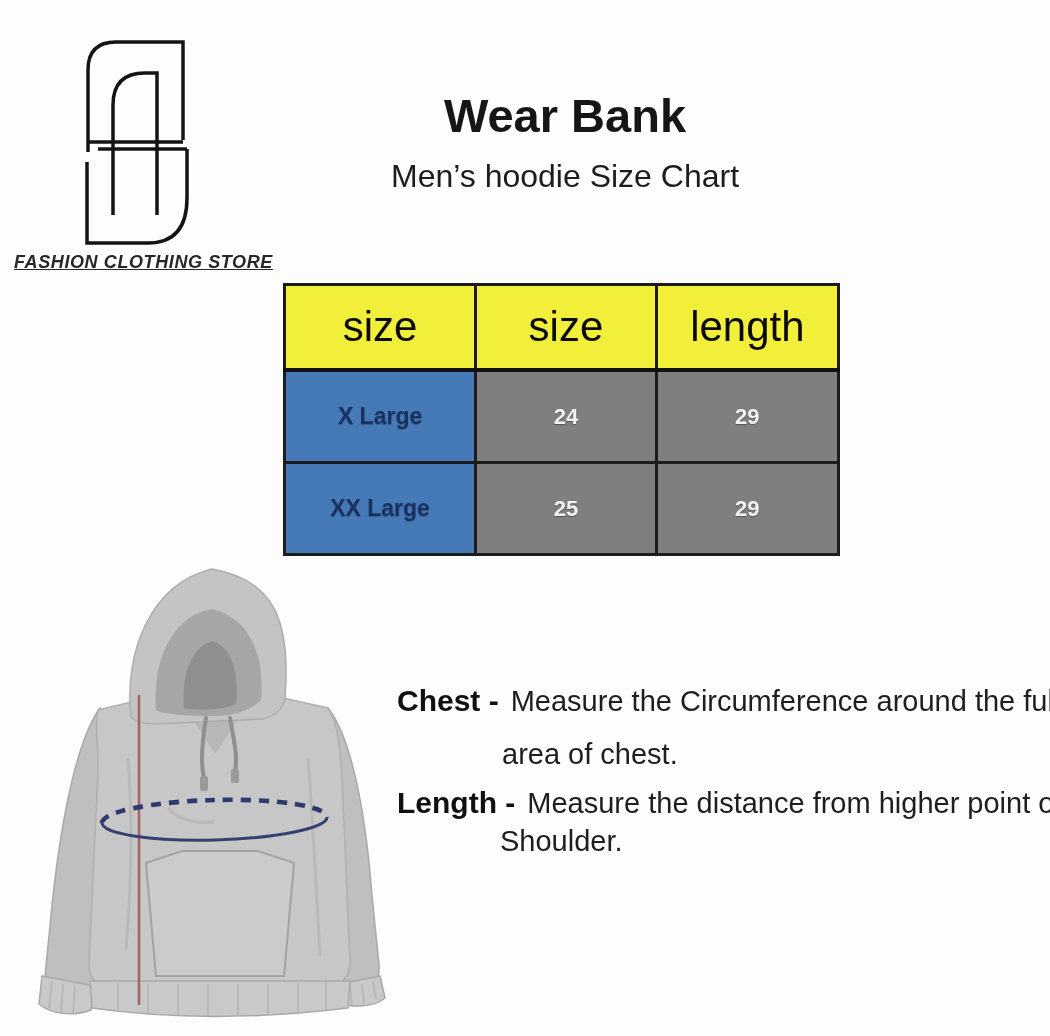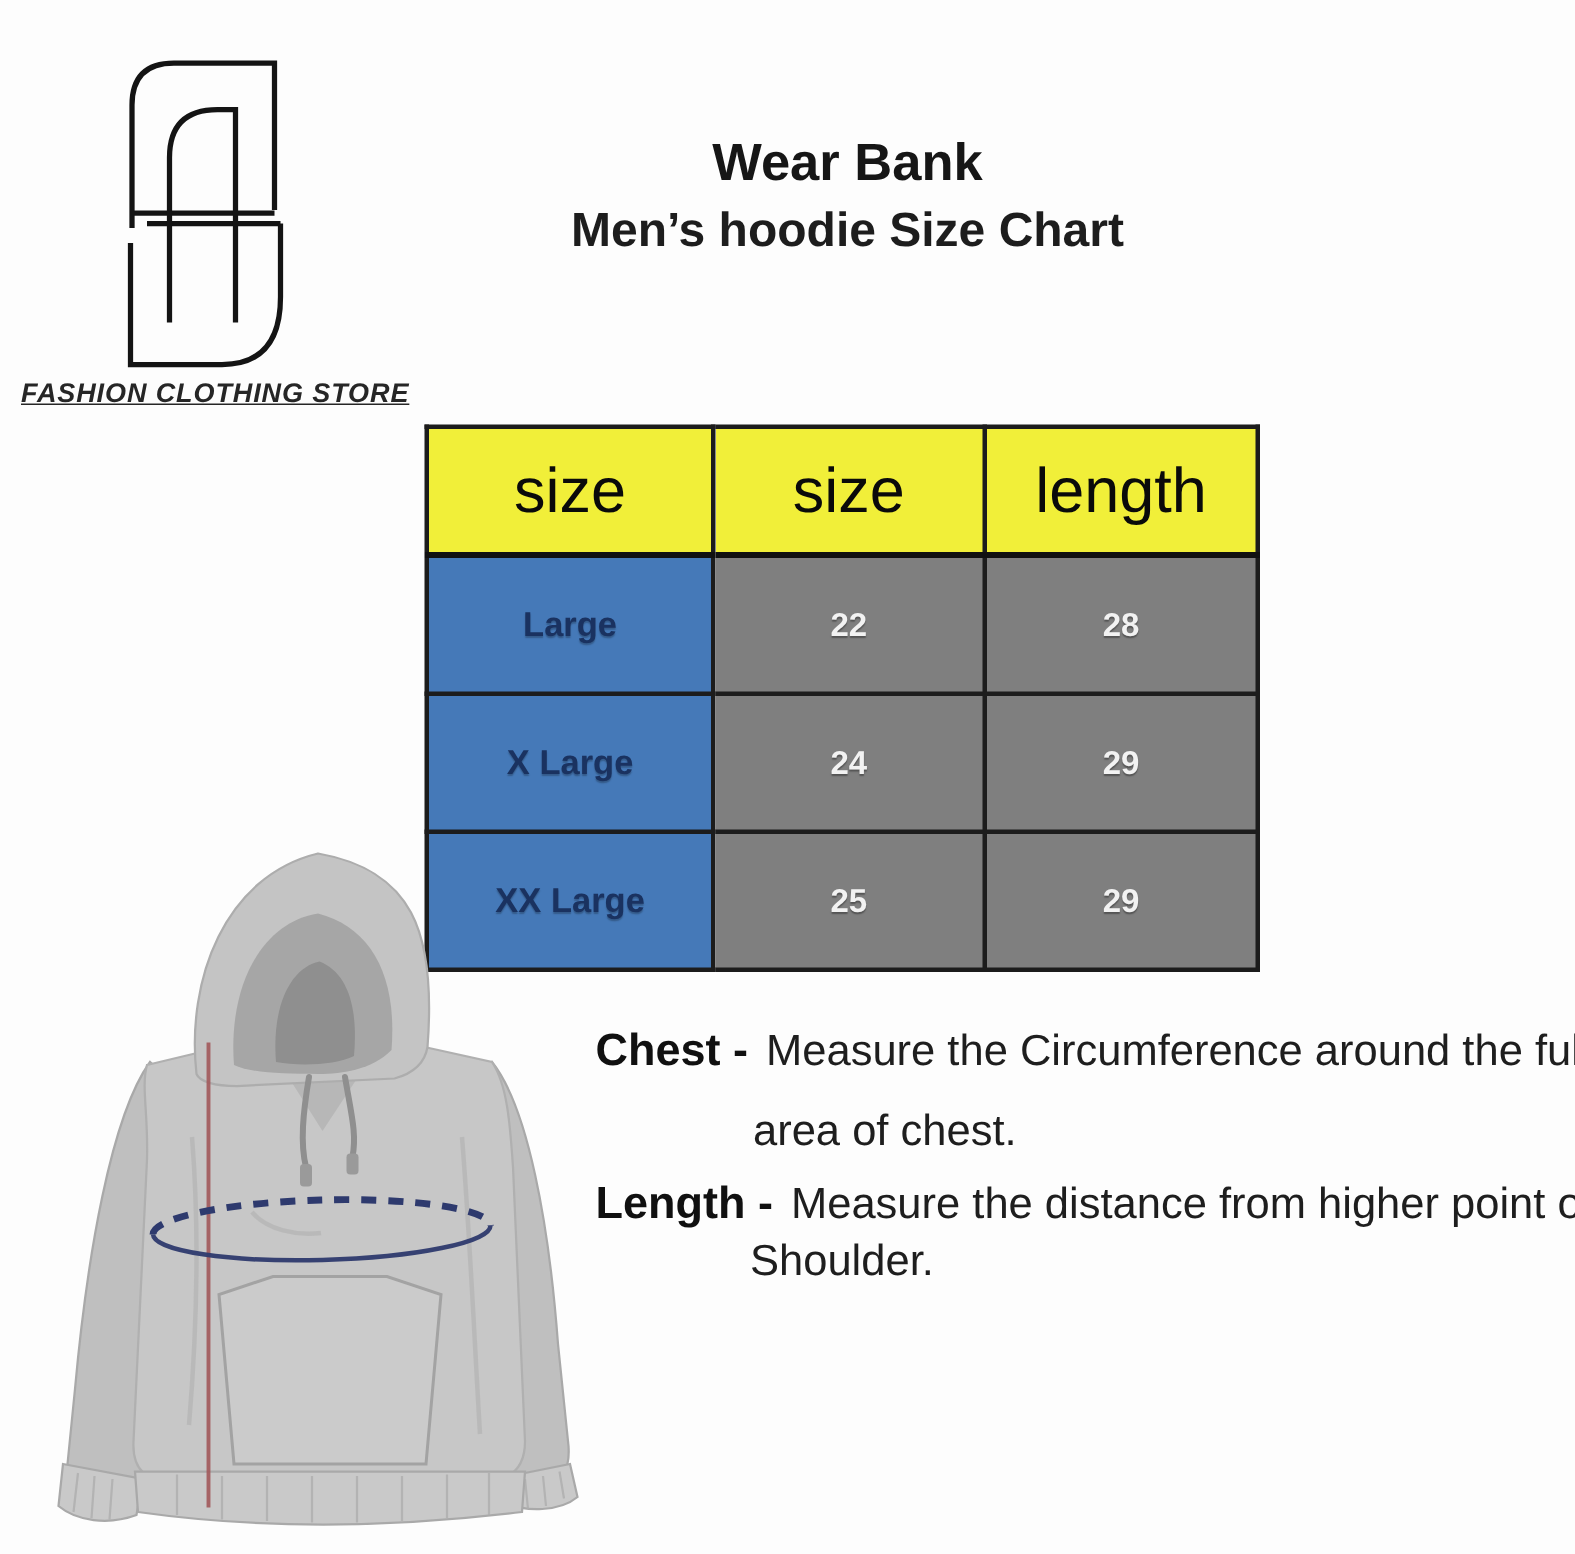--- a/index.html
+++ b/index.html
@@ -14,22 +14,22 @@
   .logo-svg{position:absolute;left:82px;top:38px;width:110px;height:212px;}
   .logo-svg path{fill:none;stroke:#141414;stroke-width:3.5;}
   .brand-caption{
     position:absolute;left:14px;top:252px;width:260px;
     font-size:18px;font-style:italic;font-weight:600;letter-spacing:.6px;
     color:#262626;white-space:nowrap;text-decoration:underline;
   }
 
   
   .title-wrap{position:absolute;left:300px;top:90px;width:530px;text-align:center;}
-  .title-main{font-size:35px;font-weight:600;color:#161616;line-height:1.1;}
-  .title-sub{font-size:32px;font-weight:700;color:#1d1d1d;margin-top:6px;}
+  .title-main{font-size:47px;font-weight:600;color:#161616;line-height:1.1;}
+  .title-sub{font-size:32px;font-weight:400;color:#1d1d1d;margin-top:16px;}
 
   
   .size-table{
     position:absolute;left:283px;top:283px;width:557px;
     border-collapse:collapse;table-layout:fixed;
     border:2px solid #161616;
   }
   .size-table th,.size-table td{
     border:3px solid #1c1c1c;text-align:center;vertical-align:middle;
     overflow:hidden;padding:16px;
@@ -103,25 +103,20 @@
     </colgroup>
   <thead>
     <tr>
       <th>size</th>
       <th>size</th>
       <th>length</th>
     </tr>
   </thead>
   <tbody>
     <tr>
-      <td class="size-cell">Large</td>
-      <td class="num-cell">22</td>
-      <td class="num-cell">28</td>
-    </tr>
-    <tr>
       <td class="size-cell">X Large</td>
       <td class="num-cell">24</td>
       <td class="num-cell">29</td>
     </tr>
     <tr>
       <td class="size-cell">XX Large</td>
       <td class="num-cell">25</td>
       <td class="num-cell">29</td>
     </tr>
   </tbody>

